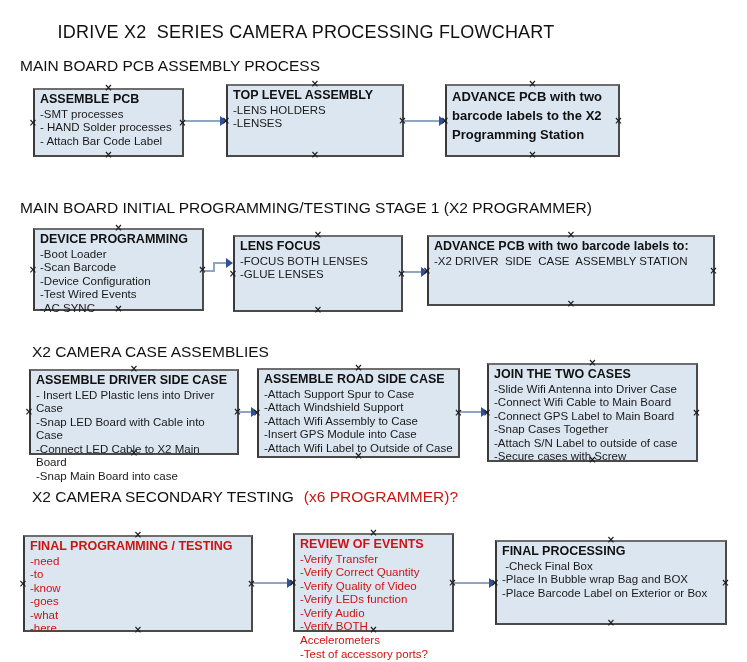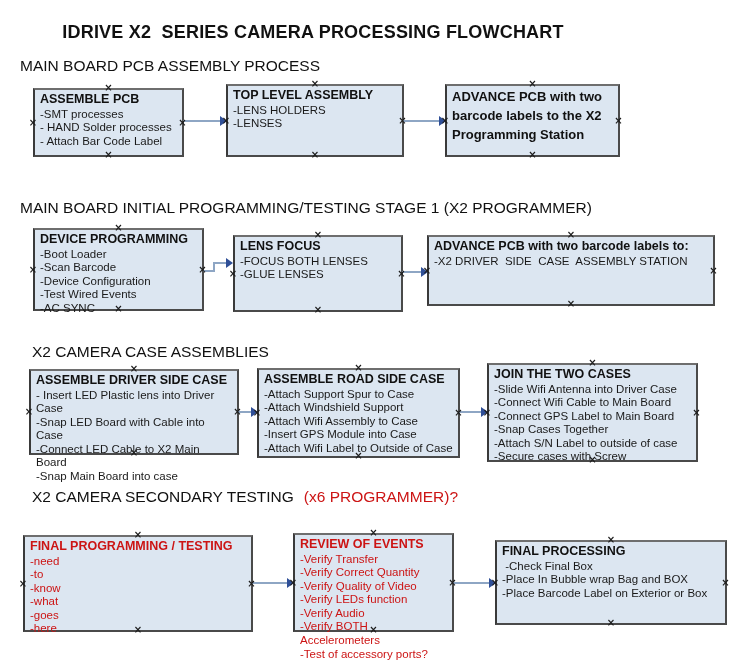--- a/index.html
+++ b/index.html
@@ -2,21 +2,21 @@
 <html style="--fill: #dce6f1; --shaft: #8ea6c4; --head: #2f4f97; --red: #cc1414; --ink: #111111;"><head>
 <meta charset="utf-8">
 <style>
   html,body{margin:0;padding:0;background:#fff;}
   #canvas{
     position:relative;width:747px;height:662px;background:#fff;overflow:hidden;
     font-family:"Liberation Sans",sans-serif;color:var(--ink,#111);
   }
   .page-title{
     position:absolute;left:0;top:22px;width:612px;text-align:center;
-    font-size:18px;font-weight:bold;white-space:pre;letter-spacing:.2px;padding-left:7px;
+    font-size:18px;font-weight:normal;white-space:pre;letter-spacing:.2px;
   }
   .sec-h{position:absolute;font-size:15.5px;font-weight:normal;white-space:pre;}
   .h1{left:20px;top:57px;}
   .h2{left:20px;top:199px;}
   .h3{left:32px;top:343px;}
   .h4{left:32px;top:488px;}
   .sec-h .suffix{color:var(--red,#cc1414);margin-left:10px;}
 
   .box{
     position:absolute;background:var(--fill,#dce6f1);
@@ -216,22 +216,22 @@
     </div>
 
   <div class="sec-h h4"><span>X2 CAMERA SECONDARY TESTING</span><span class="suffix">(x6 PROGRAMMER)?</span></div>
 
   <div class="box b41 red-box">
     <div class="bt">FINAL PROGRAMMING / TESTING</div>
     <div class="bi">
         <div class="item">-need</div>
         <div class="item">-to</div>
         <div class="item">-know</div>
+        <div class="item">-goes</div>
         <div class="item">-what</div>
-        <div class="item">-goes</div>
         <div class="item">-here</div>
       </div>
   <span class="anchor a-t">×</span>
       <span class="anchor a-b">×</span>
       <span class="anchor a-l">×</span>
       <span class="anchor a-r">×</span>
     </div>
   <div class="arrow" style="left:252px;top:578px;width:42px">
       <i class="sh"></i>
       <i class="hd"></i>

